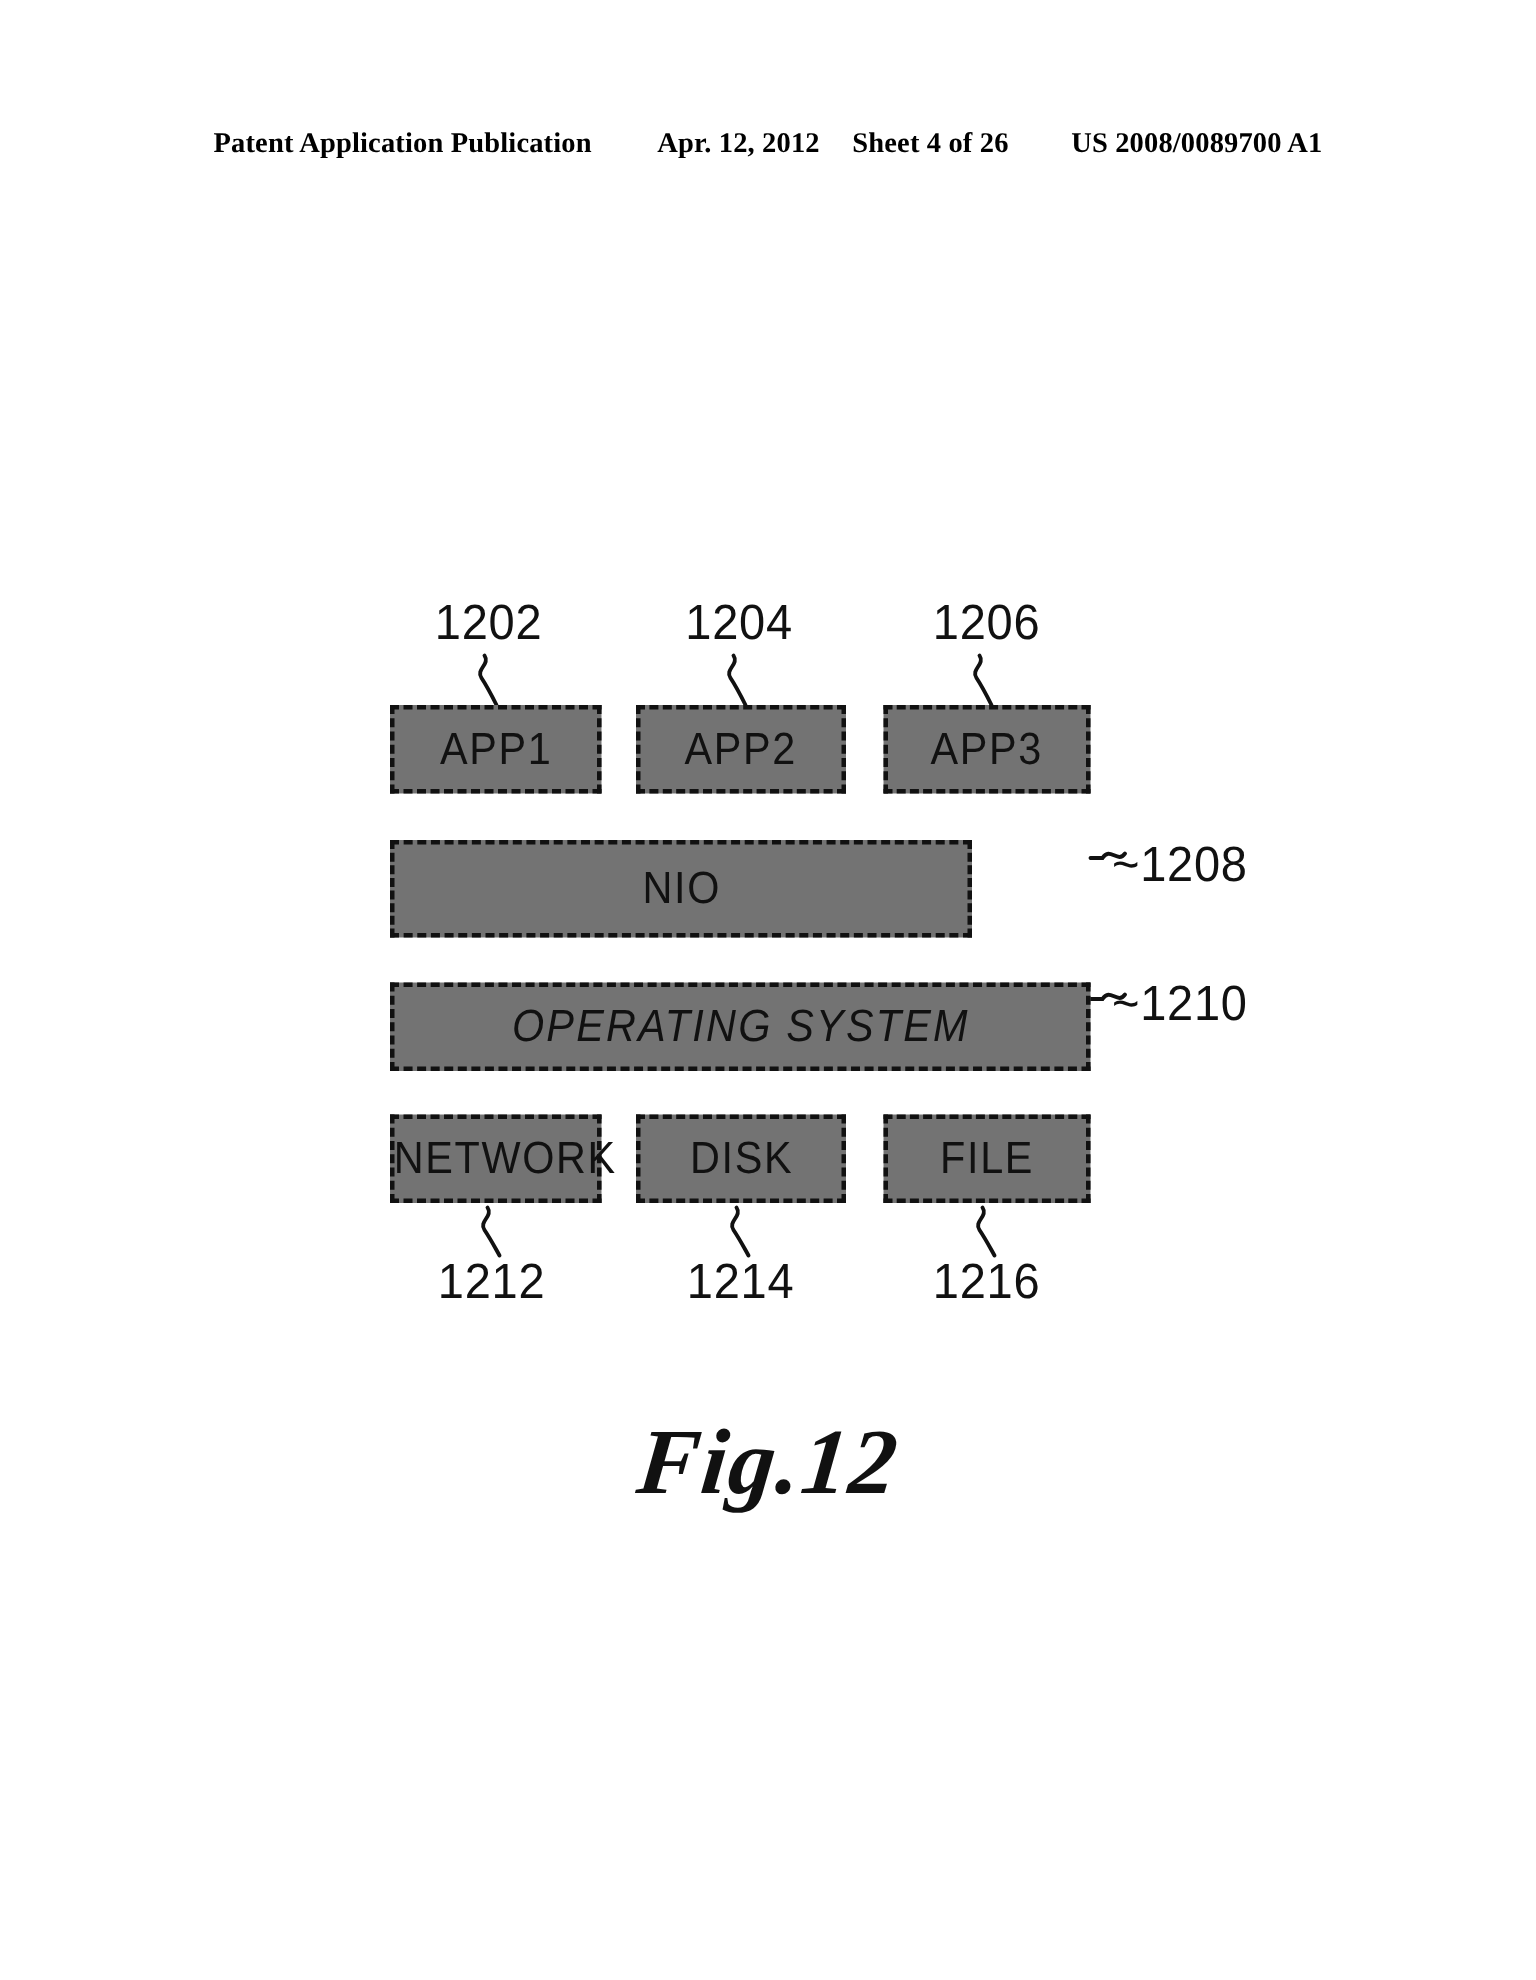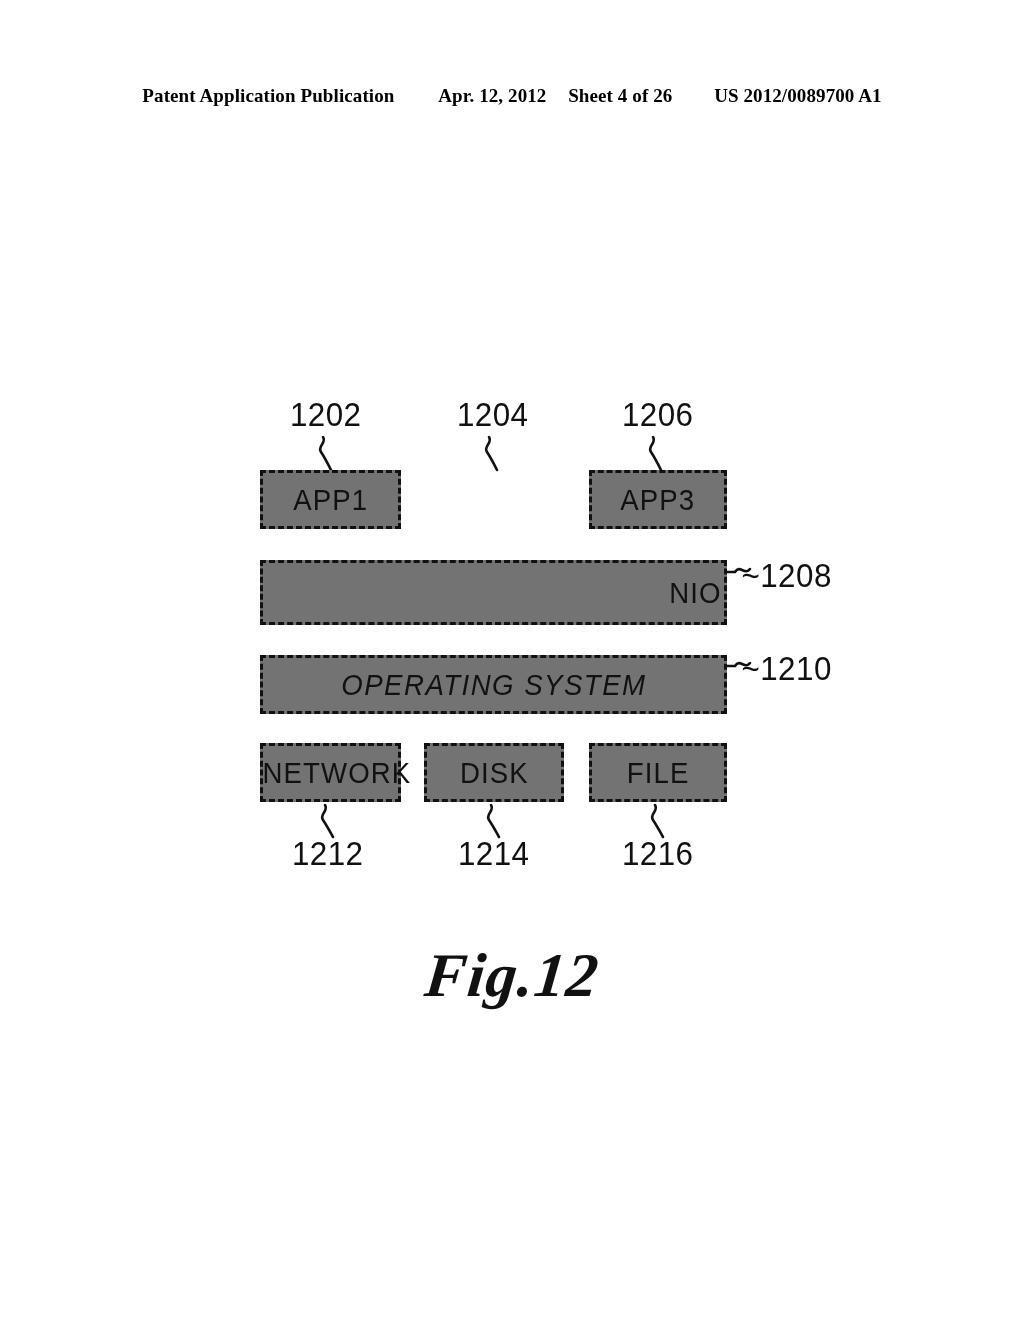--- a/index.html
+++ b/index.html
@@ -64,21 +64,21 @@
     transform: scaleX(0.92);
   }
   .node-label.wide-space { letter-spacing: 1.6px; }
 
   
   #box-app1    { left: 260px; top: 470px; width: 141px; height: 59px; }
   #box-app2    { left: 424px; top: 470px; width: 140px; height: 59px; }
   #box-app3    { left: 589px; top: 470px; width: 138px; height: 59px; }
 
   
-  #box-nio     { left: 260px; top: 560px; width: 467px; height: 65px; justify-content: flex-end; }
+  #box-nio     { left: 260px; top: 560px; width: 388px; height: 65px; }
 
   
   #box-os      { left: 260px; top: 655px; width: 467px; height: 59px; font-style: italic; }
 
   
   #box-network { left: 260px; top: 743px; width: 141px; height: 59px; padding-left: 12px; }
   #box-disk    { left: 424px; top: 743px; width: 140px; height: 59px; }
   #box-file    { left: 589px; top: 743px; width: 138px; height: 59px; }
 
   
@@ -140,21 +140,21 @@
 </head>
 <body>
 
 <div class="page-header">
   <span class="hdr-seg">Patent Application Publication</span>
   <span class="gap-a"></span>
   <span class="hdr-seg">Apr. 12, 2012</span>
   <span class="gap-c"></span>
   <span class="hdr-seg">Sheet 4 of 26</span>
   <span class="gap-b"></span>
-  <span class="hdr-seg">US 2012/0089700 A1</span>
+  <span class="hdr-seg">US 2008/0089700 A1</span>
 </div>
 
 <div class="figure">
 
   <svg class="leaders" viewBox="0 0 1024 1320" xmlns="http://www.w3.org/2000/svg">
     <g fill="none" stroke="#111111" stroke-width="2.6" stroke-linecap="round">
 
       <path d="M323,437 c4,6 -6,9 -2,15 c4,6 5,8 10,18"></path>
 
       <path d="M489,437 c4,6 -6,9 -2,15 c4,6 5,8 10,18"></path>
@@ -173,20 +173,23 @@
     </g>
   </svg>
 
   <div class="ref-num" id="ref-1202">1202</div>
   <div class="ref-num" id="ref-1204">1204</div>
   <div class="ref-num" id="ref-1206">1206</div>
 
   <div class="node-box" id="box-app1">
     <span class="node-label">APP1</span>
   </div>
+  <div class="node-box" id="box-app2">
+    <span class="node-label">APP2</span>
+  </div>
   <div class="node-box" id="box-app3">
     <span class="node-label">APP3</span>
   </div>
 
   <div class="node-box" id="box-nio">
     <span class="node-label">NIO</span>
   </div>
   <div class="ref-side" id="ref-1208">~1208</div>
 
   <div class="node-box" id="box-os">

